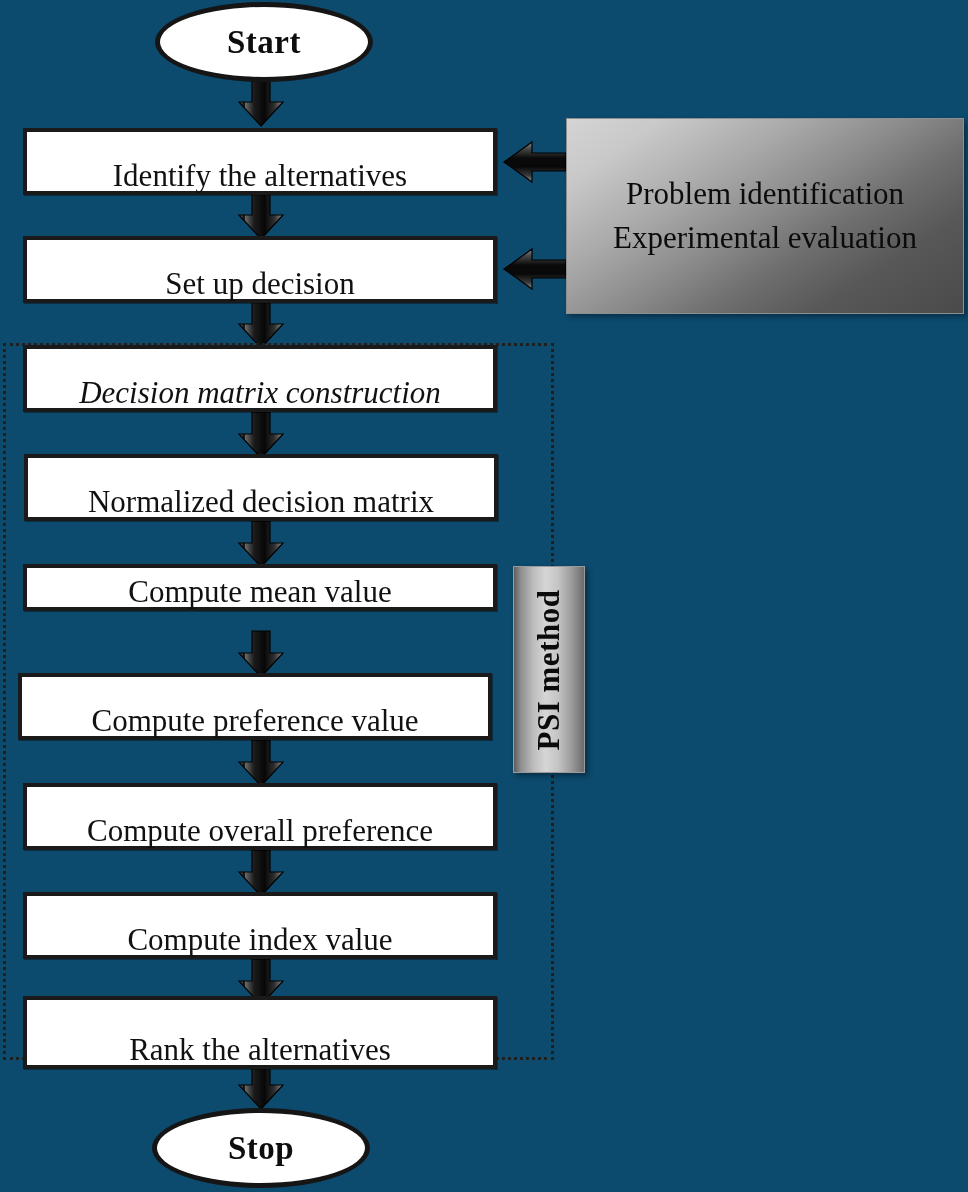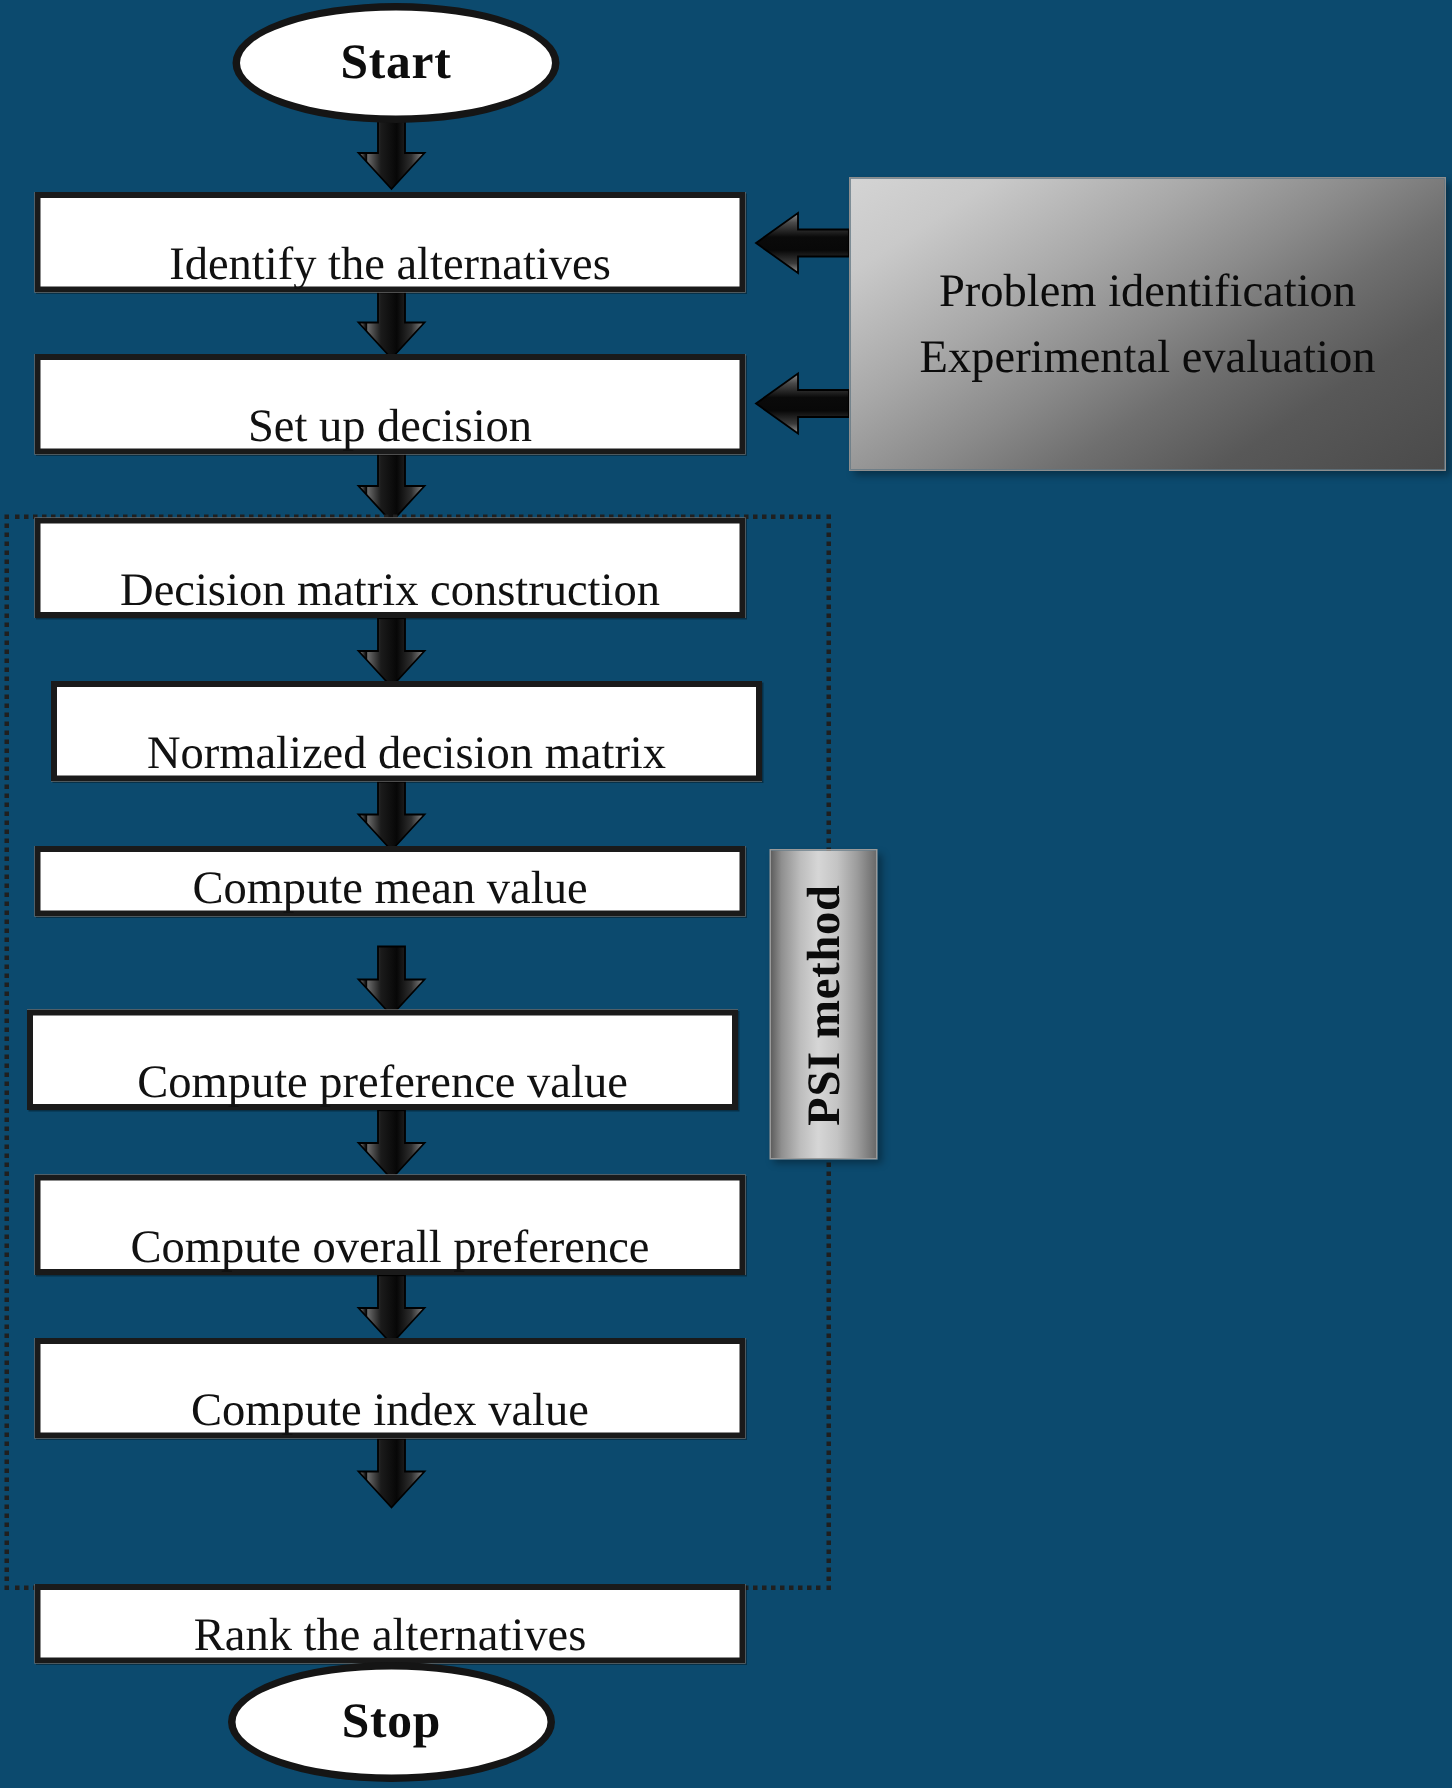--- a/index.html
+++ b/index.html
@@ -206,45 +206,45 @@
   <div class="group-region" style="left:3px; top:343px; width:551px; height:717px;"></div>
 
   <div class="process" style="left:23px; top:128px; width:474px; height:67px;">
     <span>Identify the alternatives</span>
   </div>
 
   <div class="process" style="left:23px; top:236px; width:474px; height:67px;">
     <span>Set up decision</span>
   </div>
 
-  <div class="process" style="left:23px; top:345px; width:474px; height:67px;">
+  <div class="process" style="left:23px; top:345px; width:474px; height:67px;font-style:italic;">
     <span>Decision matrix construction</span>
   </div>
 
-  <div class="process" style="left:34px; top:454px; width:474px; height:67px;">
+  <div class="process" style="left:24px; top:454px; width:474px; height:67px;">
     <span>Normalized decision matrix</span>
   </div>
 
   <div class="process" style="left:23px; top:564px; width:474px; height:47px;">
     <span>Compute mean value</span>
   </div>
 
   <div class="process" style="left:18px; top:673px; width:474px; height:67px;">
     <span>Compute preference value</span>
   </div>
 
   <div class="process" style="left:23px; top:783px; width:474px; height:67px;">
     <span>Compute overall preference</span>
   </div>
 
   <div class="process" style="left:23px; top:892px; width:474px; height:67px;">
     <span>Compute index value</span>
   </div>
 
-  <div class="process" style="left:23px; top:1056px; width:474px; height:53px;">
+  <div class="process" style="left:23px; top:996px; width:474px; height:73px;">
     <span>Rank the alternatives</span>
   </div>
 
   <div class="side-label" style="left:513px; top:566px; width:72px; height:207px;">
     <span>PSI method</span>
   </div>
 
   <div class="info-panel" style="left:566px; top:118px; width:398px; height:196px;">
     <div class="line">Problem identification</div>
     <div class="line">Experimental evaluation</div>

